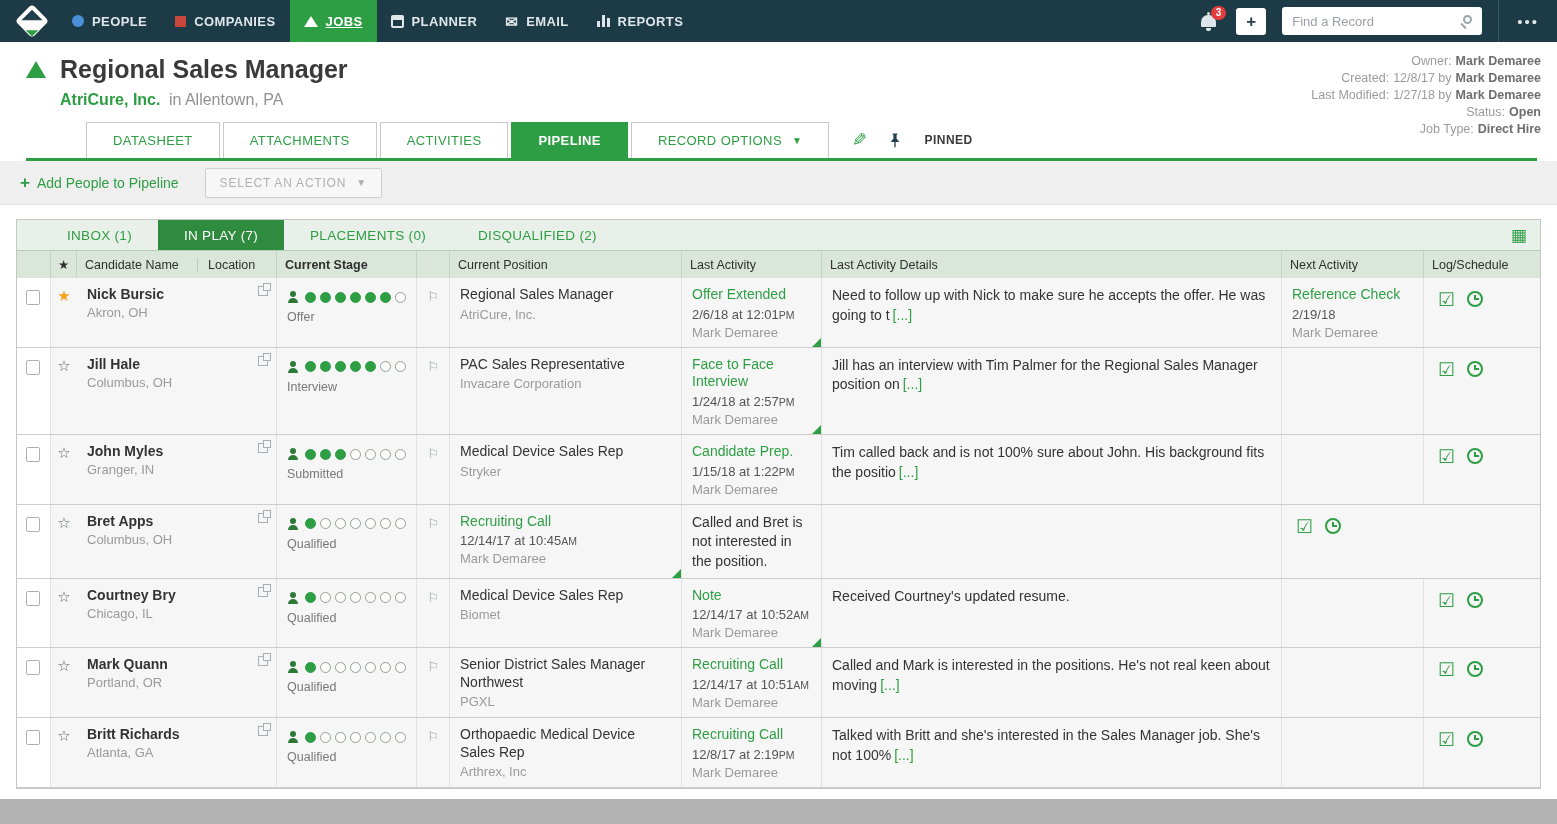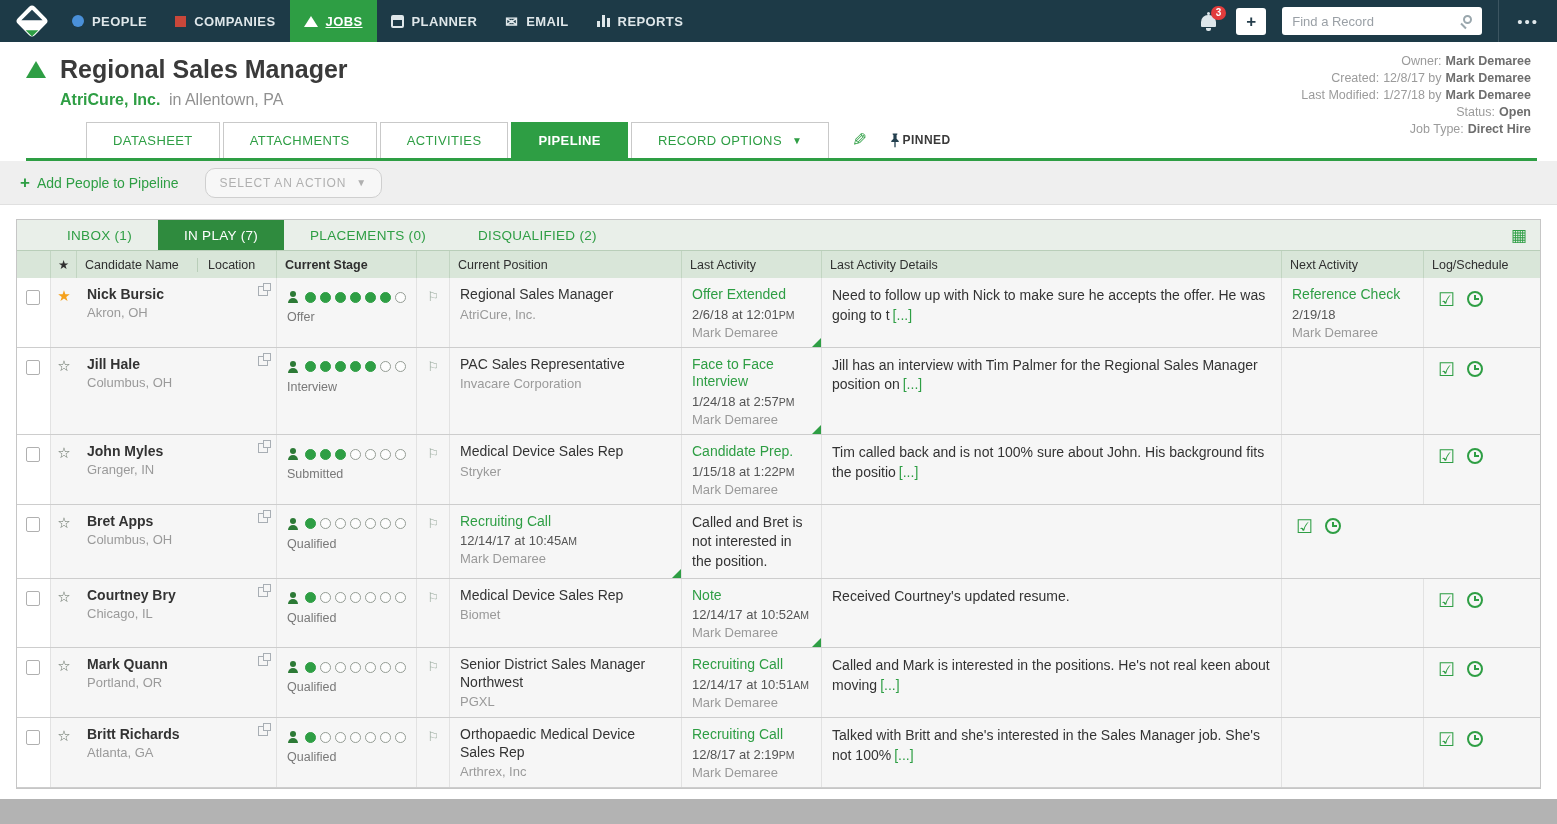--- a/index.html
+++ b/index.html
@@ -45,39 +45,39 @@
   .more-menu { height:42px; display:flex; align-items:center; padding:0 18px; border-left:1px solid rgba(255,255,255,.14); color:#dfe7ea; font-size:15px; letter-spacing:2px; cursor:pointer; }
 
   
   .record-header { position:relative; padding:13px 20px 0 26px; background:#fff; }
   .title-row { display:flex; align-items:center; gap:14px; }
   .job-tri { width:0; height:0; border-left:10px solid transparent; border-right:10px solid transparent; border-bottom:17px solid #2e9e44; }
   .record-title { font-size:25px; font-weight:bold; color:#3a3a3a; }
   .subtitle { margin:7px 0 0 34px; font-size:16px; }
   .company-link { color:#2e9e44; font-weight:bold; cursor:pointer; }
   .company-suffix { color:#919191; margin-left:4px; }
-  .meta { position:absolute; top:11px; right:26px; text-align:right; font-size:12.5px; color:#9b9b9b; line-height:17px; }
+  .meta { position:absolute; top:11px; right:16px; text-align:right; font-size:12.5px; color:#9b9b9b; line-height:17px; }
   .meta b { color:#6e6e6e; }
   .meta-line { display:flex; justify-content:flex-end; gap:4px; }
   .meta-line span:empty { display:none; }
 
   
   .record-tabs { display:flex; align-items:flex-end; padding:0 20px 0 60px; margin-top:13px; border-bottom:3px solid #2e9e44; }
   .rtab { border:1px solid #c9c9c9; border-bottom:none; background:#fff; color:#2e9e44; font-size:13px; letter-spacing:.4px; padding:10px 26px; margin-right:3px; cursor:pointer; display:flex; align-items:center; gap:10px; white-space:nowrap; }
   .rtab.active { background:#2e9e44; border-color:#2e9e44; color:#fff; font-weight:bold; }
   .chev { font-size:10px; line-height:1; }
   .tab-tools { display:flex; align-items:center; gap:22px; margin:0 0 9px 20px; }
   .pencil { color:#2e9e44; font-size:18px; line-height:1; transform:scaleX(-1); cursor:pointer; }
-  .pinned { display:flex; align-items:center; gap:1px; color:#3a3a3a; font-size:12px; font-weight:bold; letter-spacing:.5px; cursor:pointer; }
+  .pinned { display:flex; align-items:center; gap:23px; color:#3a3a3a; font-size:12px; font-weight:bold; letter-spacing:.5px; cursor:pointer; }
 
   
   .action-bar { display:flex; align-items:center; height:44px; background:#efefef; border-bottom:1px solid #e0e0e0; padding:0 20px; }
   .add-people { display:flex; align-items:center; gap:7px; color:#2e9e44; font-size:14px; cursor:pointer; }
   .add-people .plus { font-size:17px; font-weight:bold; line-height:1; }
-  .select-action { margin-left:26px; display:flex; align-items:center; gap:10px; border:1px solid #cfcfcf; background:#f7f7f7; color:#b0b0b0; font-size:12px; letter-spacing:.8px; padding:7px 14px; border-radius:10px; cursor:default; }
+  .select-action { margin-left:26px; display:flex; align-items:center; gap:10px; border:1px solid #cfcfcf; background:#f7f7f7; color:#b0b0b0; font-size:12px; letter-spacing:.8px; padding:7px 14px; border-radius:2px; cursor:default; }
 
   
   .content { padding:14px 16px 10px; background:#fff; }
   .panel { border:1px solid #c6c6c6; }
   .ptab-bar { display:flex; align-items:stretch; background:#e9efe9; border-bottom:1px solid #b9ceb9; height:31px; padding-left:24px; }
   .ptab { display:flex; align-items:center; padding:0 26px; color:#2e9e44; font-size:13.5px; letter-spacing:.3px; cursor:pointer; white-space:nowrap; }
   .ptab.active { background:#2f8b3e; color:#fff; }
   .grid-icon { margin-left:auto; display:flex; align-items:center; padding:0 13px; color:#2e9e44; font-size:17px; cursor:pointer; }
 
   .tgrid { display:grid; grid-template-columns:34px 26px 200px 140px 33px 232px 140px 1fr 142px 116px; }

